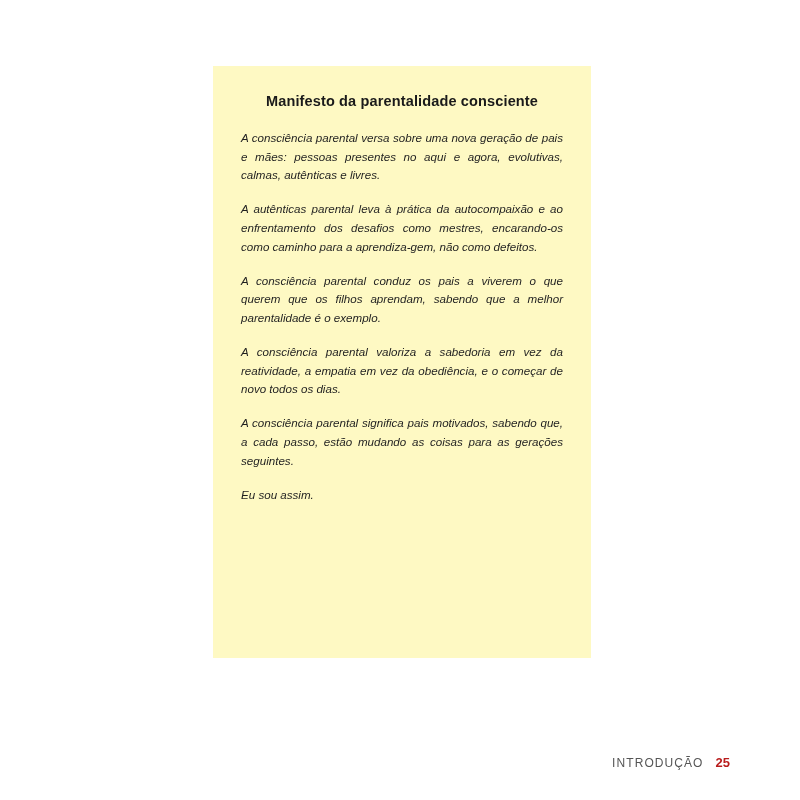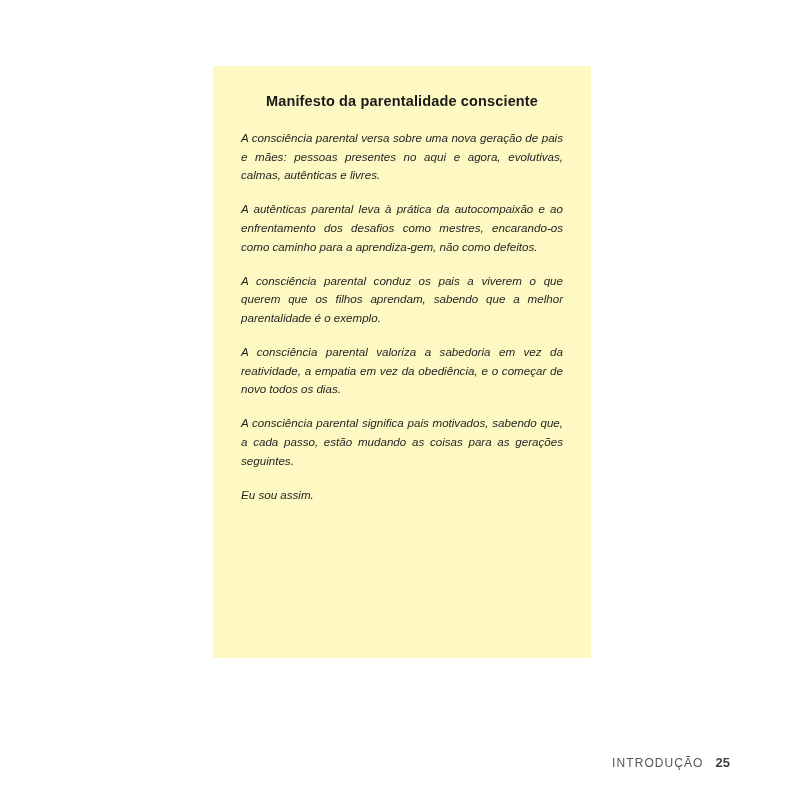--- a/index.html
+++ b/index.html
@@ -68,21 +68,21 @@
     font-size: 12px;
     letter-spacing: 0.09em;
     color: #555555;
     text-transform: uppercase;
     padding-left: 34px;
   }
   .footer-page {
     font-family: "Liberation Sans", sans-serif;
     font-size: 13px;
     font-weight: bold;
-    color: #404040;
+    color: #b91c1c;
   }
 </style>
 </head>
 <body>
 
 <div class="page">
 
   <div class="manifesto-box">
     <h1 class="manifesto-title">Manifesto da parentalidade consciente</h1>
     <p class="manifesto-para">A consciência parental versa sobre uma nova geração de pais e mães: pessoas presentes no aqui e agora, evolutivas, calmas, autênticas e livres.</p>

